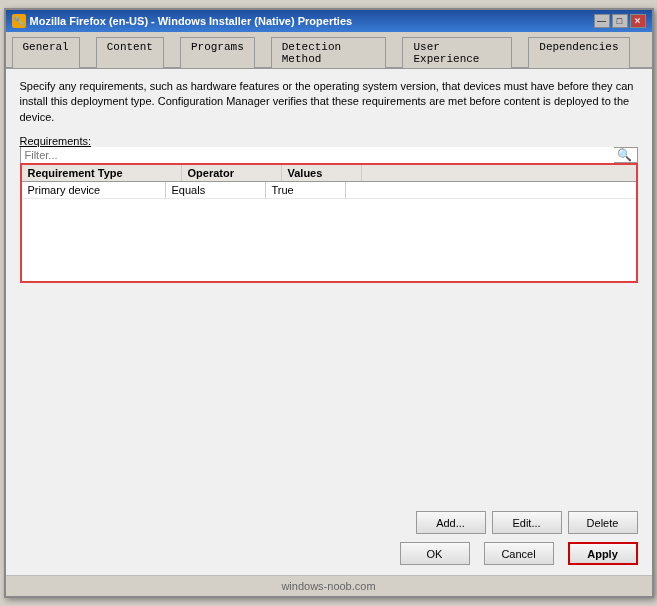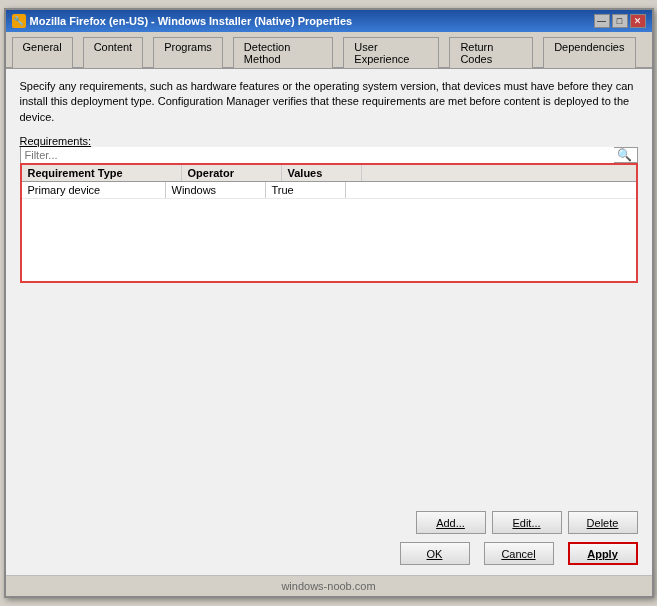--- a/index.html
+++ b/index.html
@@ -77,26 +77,27 @@
       background: #d4d0c8;
       padding: 4px 6px 0 6px;
       border-bottom: 2px solid #999;
       flex-shrink: 0;
     }
     .tab {
       padding: 3px 10px;
       border: 1px solid #999;
       background: #d4d0c8;
       cursor: pointer;
-      margin-right: 10px;
+      margin-right: 16px;
       border-bottom: none;
       font-size: 11px;
       color: #000;
       position: relative;
       top: 1px;
+      font-family: Liberation Mono, monospace;
     }
     .tab.active {
       background: #f0f0f0;
       border-bottom: 1px solid #f0f0f0;
       font-weight: bold;
       z-index: 1;
     }
     .content-area {
       flex: 1;
       background: #f0f0f0;
@@ -191,21 +192,20 @@
     }
     .btn {
       min-width: 70px;
       height: 23px;
       background: linear-gradient(to bottom, #f8f8f8, #ddd);
       border: 1px solid #999;
       font-size: 11px;
       cursor: pointer;
       padding: 2px 10px;
       color: #000;
-      text-decoration: underline;
     }
     .btn:disabled {
       color: #aaa;
       cursor: default;
     }
     .btn.apply-btn {
       border: 2px solid #cc0000;
       font-weight: bold;
     }
     .bottom-bar {
@@ -239,21 +239,20 @@
       <div class="title-btn close">✕</div>
     </div>
   </div>
 
   <div class="tabs-row">
     <div class="tab">General</div>
     <div class="tab">Content</div>
     <div class="tab">Programs</div>
     <div class="tab">Detection Method</div>
     <div class="tab">User Experience</div>
-    <div class="tab">Return Codes</div>
     <div class="tab">Dependencies</div>
   </div>
 
   <div class="content-area">
     <p class="description">Specify any requirements, such as hardware features or the operating system version, that devices must have before they can install this deployment type. Configuration Manager verifies that these requirements are met before content is deployed to the device.</p>
 
     <div class="requirements-label">Requirements:</div>
 
     <div class="filter-row">
       <input class="filter-input" type="text" placeholder="Filter..." style="">
@@ -261,21 +260,21 @@
     </div>
 
     <div class="table-container">
       <div class="table-header">
         <div class="th">Requirement Type</div>
         <div class="th">Operator</div>
         <div class="th">Values</div>
       </div>
       <div class="table-row">
         <div class="td">Primary device</div>
-        <div class="td">Windows</div>
+        <div class="td">Equals</div>
         <div class="td">True</div>
       </div>
     </div>
 
     <div class="spacer"></div>
 
   </div>
 
   <div class="window-bottom">
     <div class="button-row-1">

